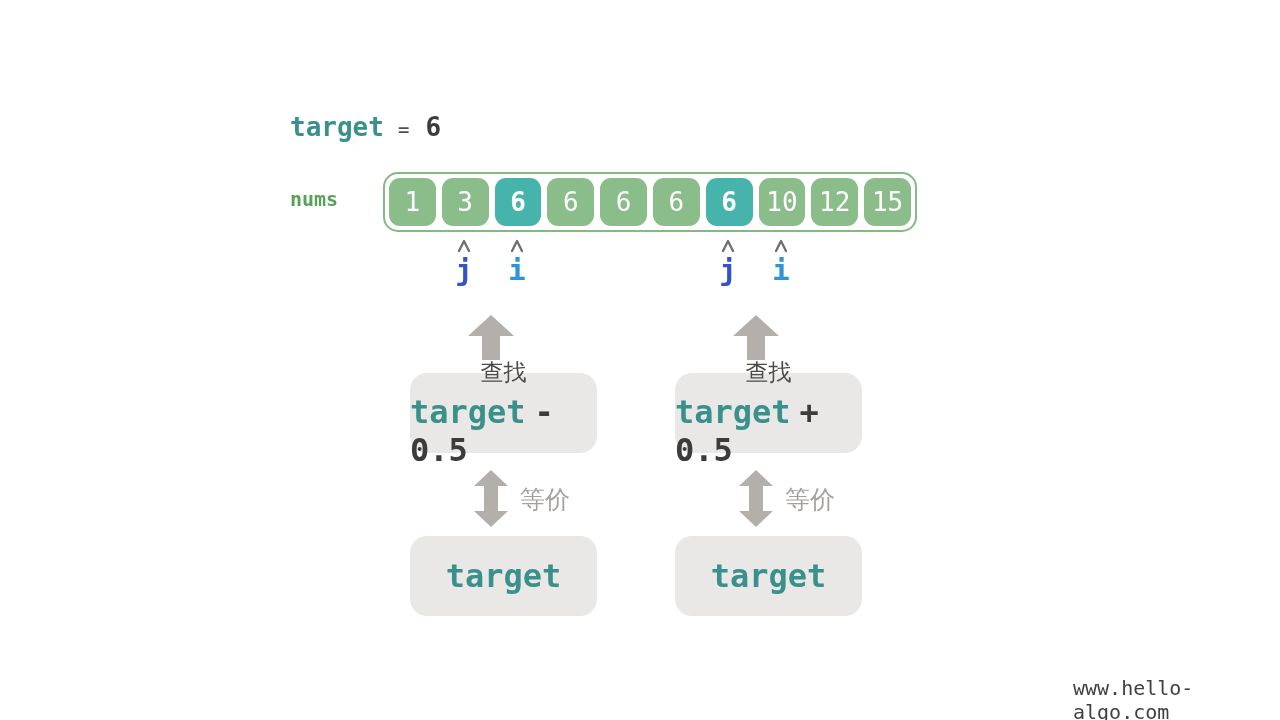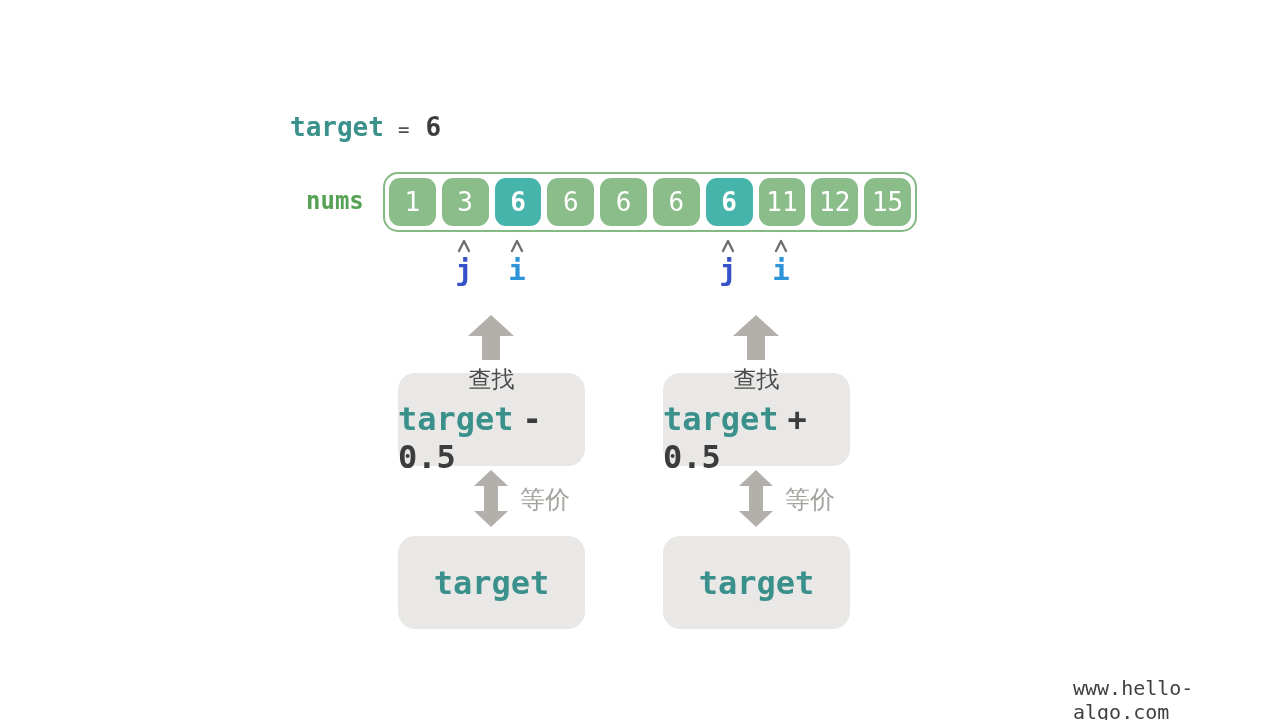--- a/index.html
+++ b/index.html
@@ -17,23 +17,22 @@
     display: flex; align-items: baseline;
     font-family: "DejaVu Sans Mono", monospace;
   }
   .target-line .kw { color: #3a918b; font-weight: bold; font-size: 26px; }
   .target-line .eq { color: #4f4f4f; font-size: 19px; margin: 0 16px 0 14px; }
   .target-line .val { color: #3c3c3c; font-weight: bold; font-size: 26px; }
 
   
   .nums-label {
     position: absolute; left: 290px; top: 187px;
-    color: #57a257; font-weight: bold; font-size: 24px;
+    color: #57a257; font-weight: bold; font-size: 20px;
     font-family: "DejaVu Sans Mono", monospace;
-    margin-left: 16px;
   }
 
   
   .array {
     position: absolute; left: 383px; top: 172px;
     width: 534px; height: 60px;
     box-sizing: border-box;
     border: 2.5px solid #84b984;
     border-radius: 15px;
     padding: 4px;
@@ -64,26 +63,27 @@
   .pointer.j .letter { color: #3453c8; }
   .pointer.i .letter { color: #2d94d8; }
 
   
   .up-arrow { position: absolute; width: 46px; height: 45px; }
   .dbl-arrow { position: absolute; width: 34px; height: 57px; }
 
   
   .gbox {
     position: absolute;
-    width: 187px; height: 93px;
+    width: 187px; height: 80px;
     background: #e9e8e6;
     border-radius: 17px;
     display: flex; flex-direction: column;
     align-items: center; justify-content: center;
     gap: 5px;
+    margin-left: 12px;
   }
   .gbox .line1 { color: #4b4b4b; font-size: 23px; }
   .gbox .line2 {
     font-family: "DejaVu Sans Mono", monospace;
     font-weight: bold; font-size: 32px; color: #3c3c3c;
   }
   .gbox .line2 .kw { color: #3a918b; }
   .gbox .line2 .rest { margin-left: 9px; }
 
   .equiv-label {
@@ -112,21 +112,21 @@
   <div class="nums-label">nums</div>
 
   <div class="array">
     <div class="cell">1</div>
     <div class="cell">3</div>
     <div class="cell hl">6</div>
     <div class="cell">6</div>
     <div class="cell">6</div>
     <div class="cell">6</div>
     <div class="cell hl">6</div>
-    <div class="cell">11</div>
+    <div class="cell">10</div>
     <div class="cell">12</div>
     <div class="cell">15</div>
   </div>
 
   <div class="pointer j" style="left:444px">
     <svg width="16" height="14" viewBox="0 0 16 14">
       <path d="M3 12 L8 2 L13 12" fill="none" stroke="#6e6e6e" stroke-width="2.3" stroke-linecap="round" stroke-linejoin="round"></path>
     </svg>
     <span class="letter">j</span>
   </div>

